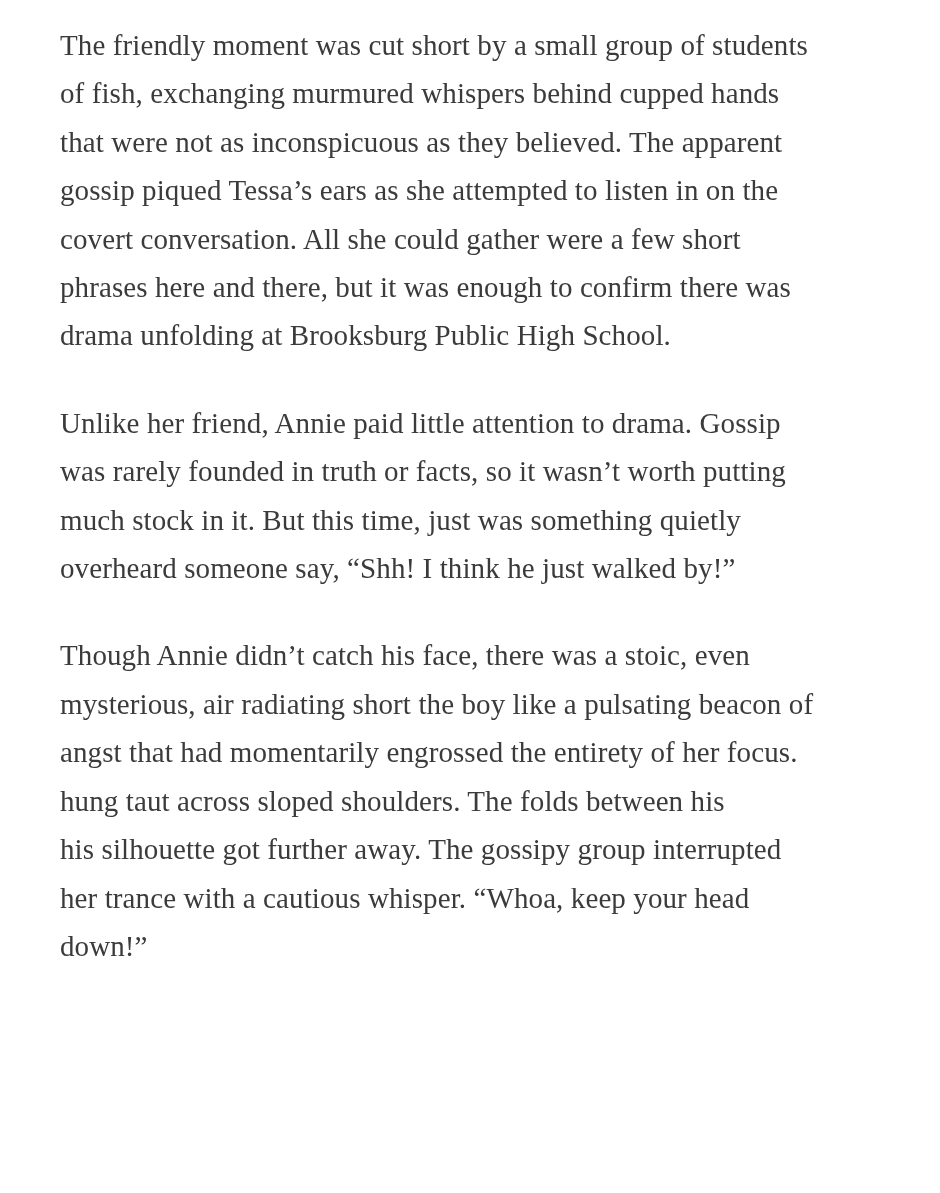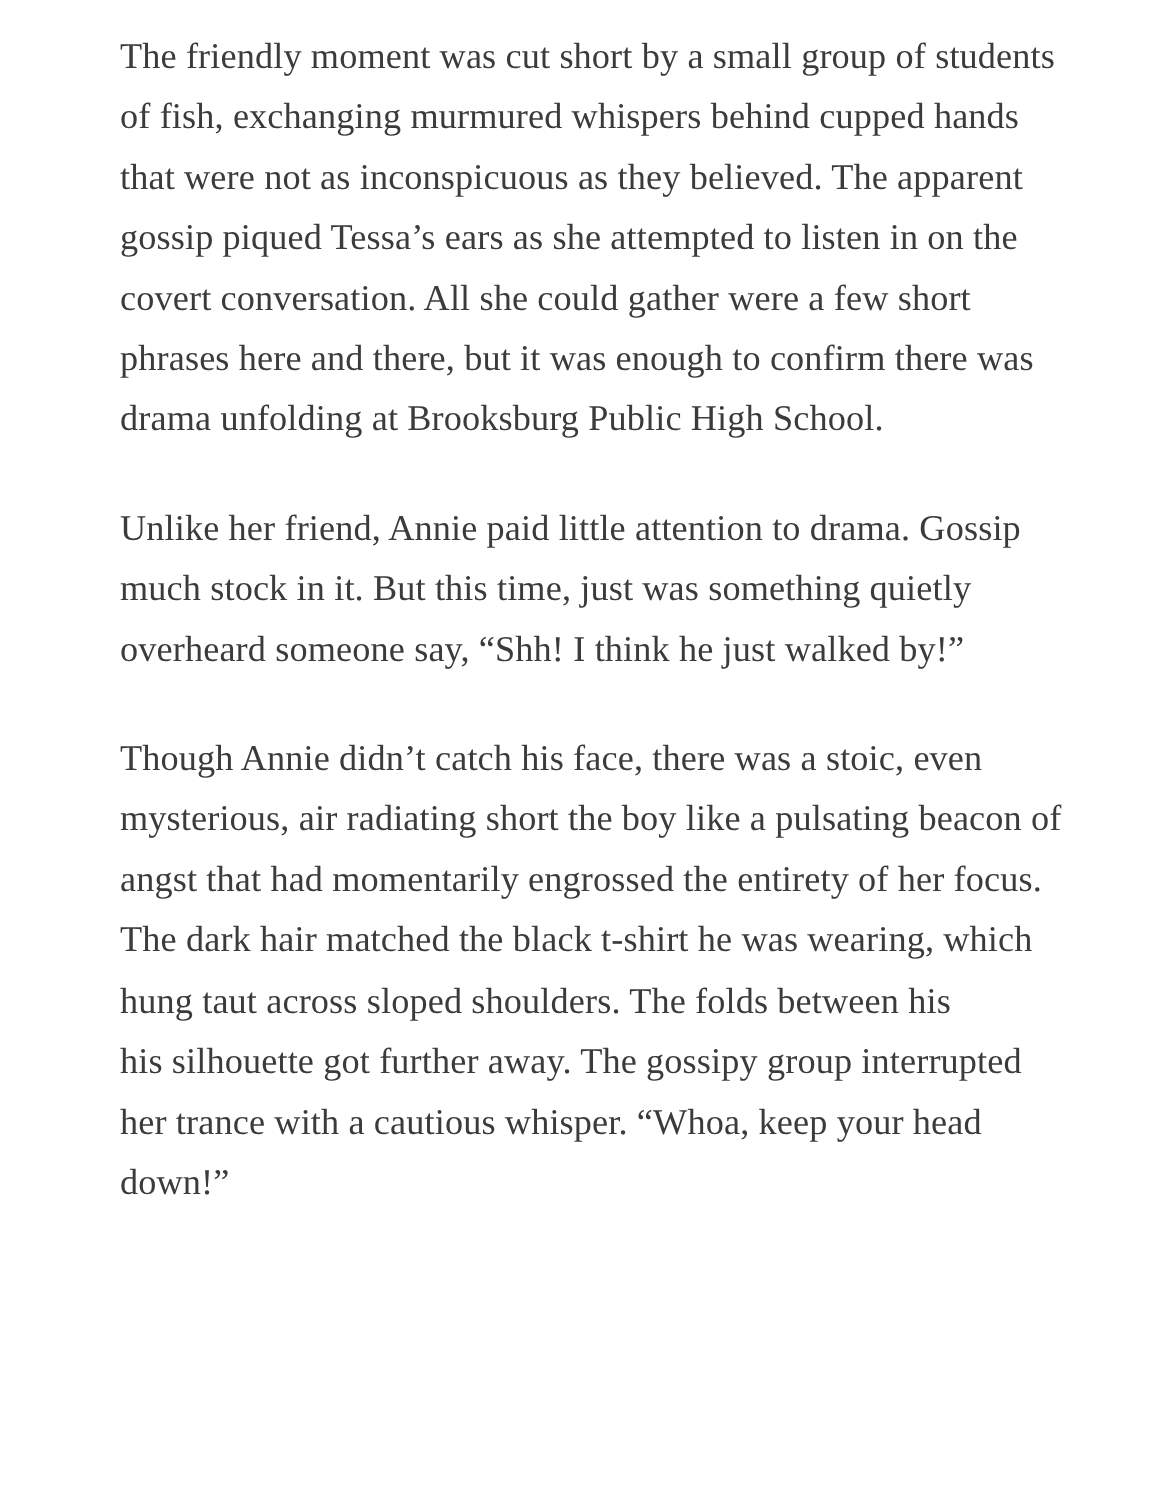--- a/index.html
+++ b/index.html
@@ -6,21 +6,20 @@
     margin: 0;
     padding: 0;
     background: #ffffff;
   }
   .page {
     width: 940px;
     height: 1193px;
     box-sizing: border-box;
     background: #ffffff;
     overflow: hidden;
-    padding-left: 36px;
   }
   .story {
     padding: 21px 58px 0 60px;
     font-family: "Liberation Serif", "DejaVu Serif", serif;
     font-size: 29px;
     color: #3b3b3b;
   }
   .paragraph {
     margin: 0 0 39px 0;
   }
@@ -39,27 +38,27 @@
         <div class="line">The friendly moment was cut short by a small group of students</div>
         <div class="line">of fish, exchanging murmured whispers behind cupped hands</div>
         <div class="line">that were not as inconspicuous as they believed. The apparent</div>
         <div class="line">gossip piqued Tessa’s ears as she attempted to listen in on the</div>
         <div class="line">covert conversation. All she could gather were a few short</div>
         <div class="line">phrases here and there, but it was enough to confirm there was</div>
         <div class="line">drama unfolding at Brooksburg Public High School.</div>
       </div>
     <div class="paragraph">
         <div class="line">Unlike her friend, Annie paid little attention to drama. Gossip</div>
+        <div class="line">was rarely founded in truth or facts, so it wasn’t worth putting</div>
         <div class="line">much stock in it. But this time, just was something quietly</div>
         <div class="line">overheard someone say, “Shh! I think he just walked by!”</div>
       </div>
     <div class="paragraph">
         <div class="line">Though Annie didn’t catch his face, there was a stoic, even</div>
         <div class="line">mysterious, air radiating short the boy like a pulsating beacon of</div>
         <div class="line">angst that had momentarily engrossed the entirety of her focus.</div>
-        <div class="line">The dark hair matched the black t-shirt he was wearing, which</div>
         <div class="line">hung taut across sloped shoulders. The folds between his</div>
         <div class="line">his silhouette got further away. The gossipy group interrupted</div>
         <div class="line">her trance with a cautious whisper. “Whoa, keep your head</div>
         <div class="line">down!”</div>
       </div>
   </div>
 </div>
 
 </body></html>

